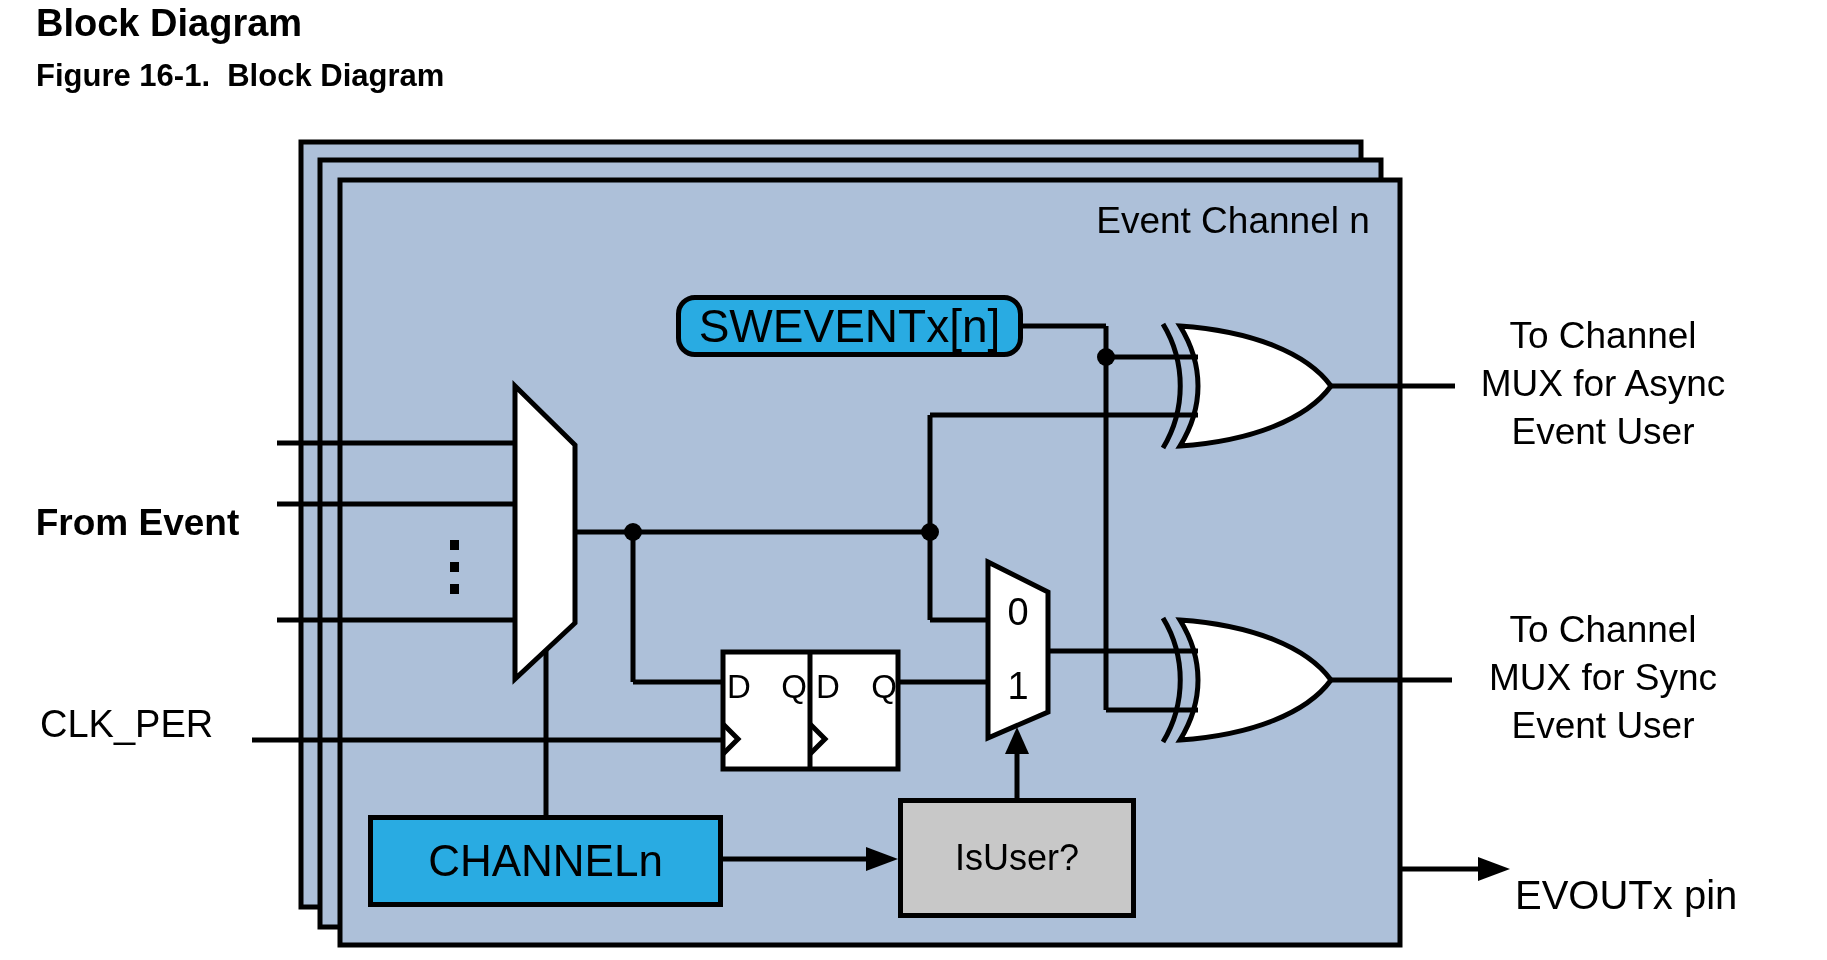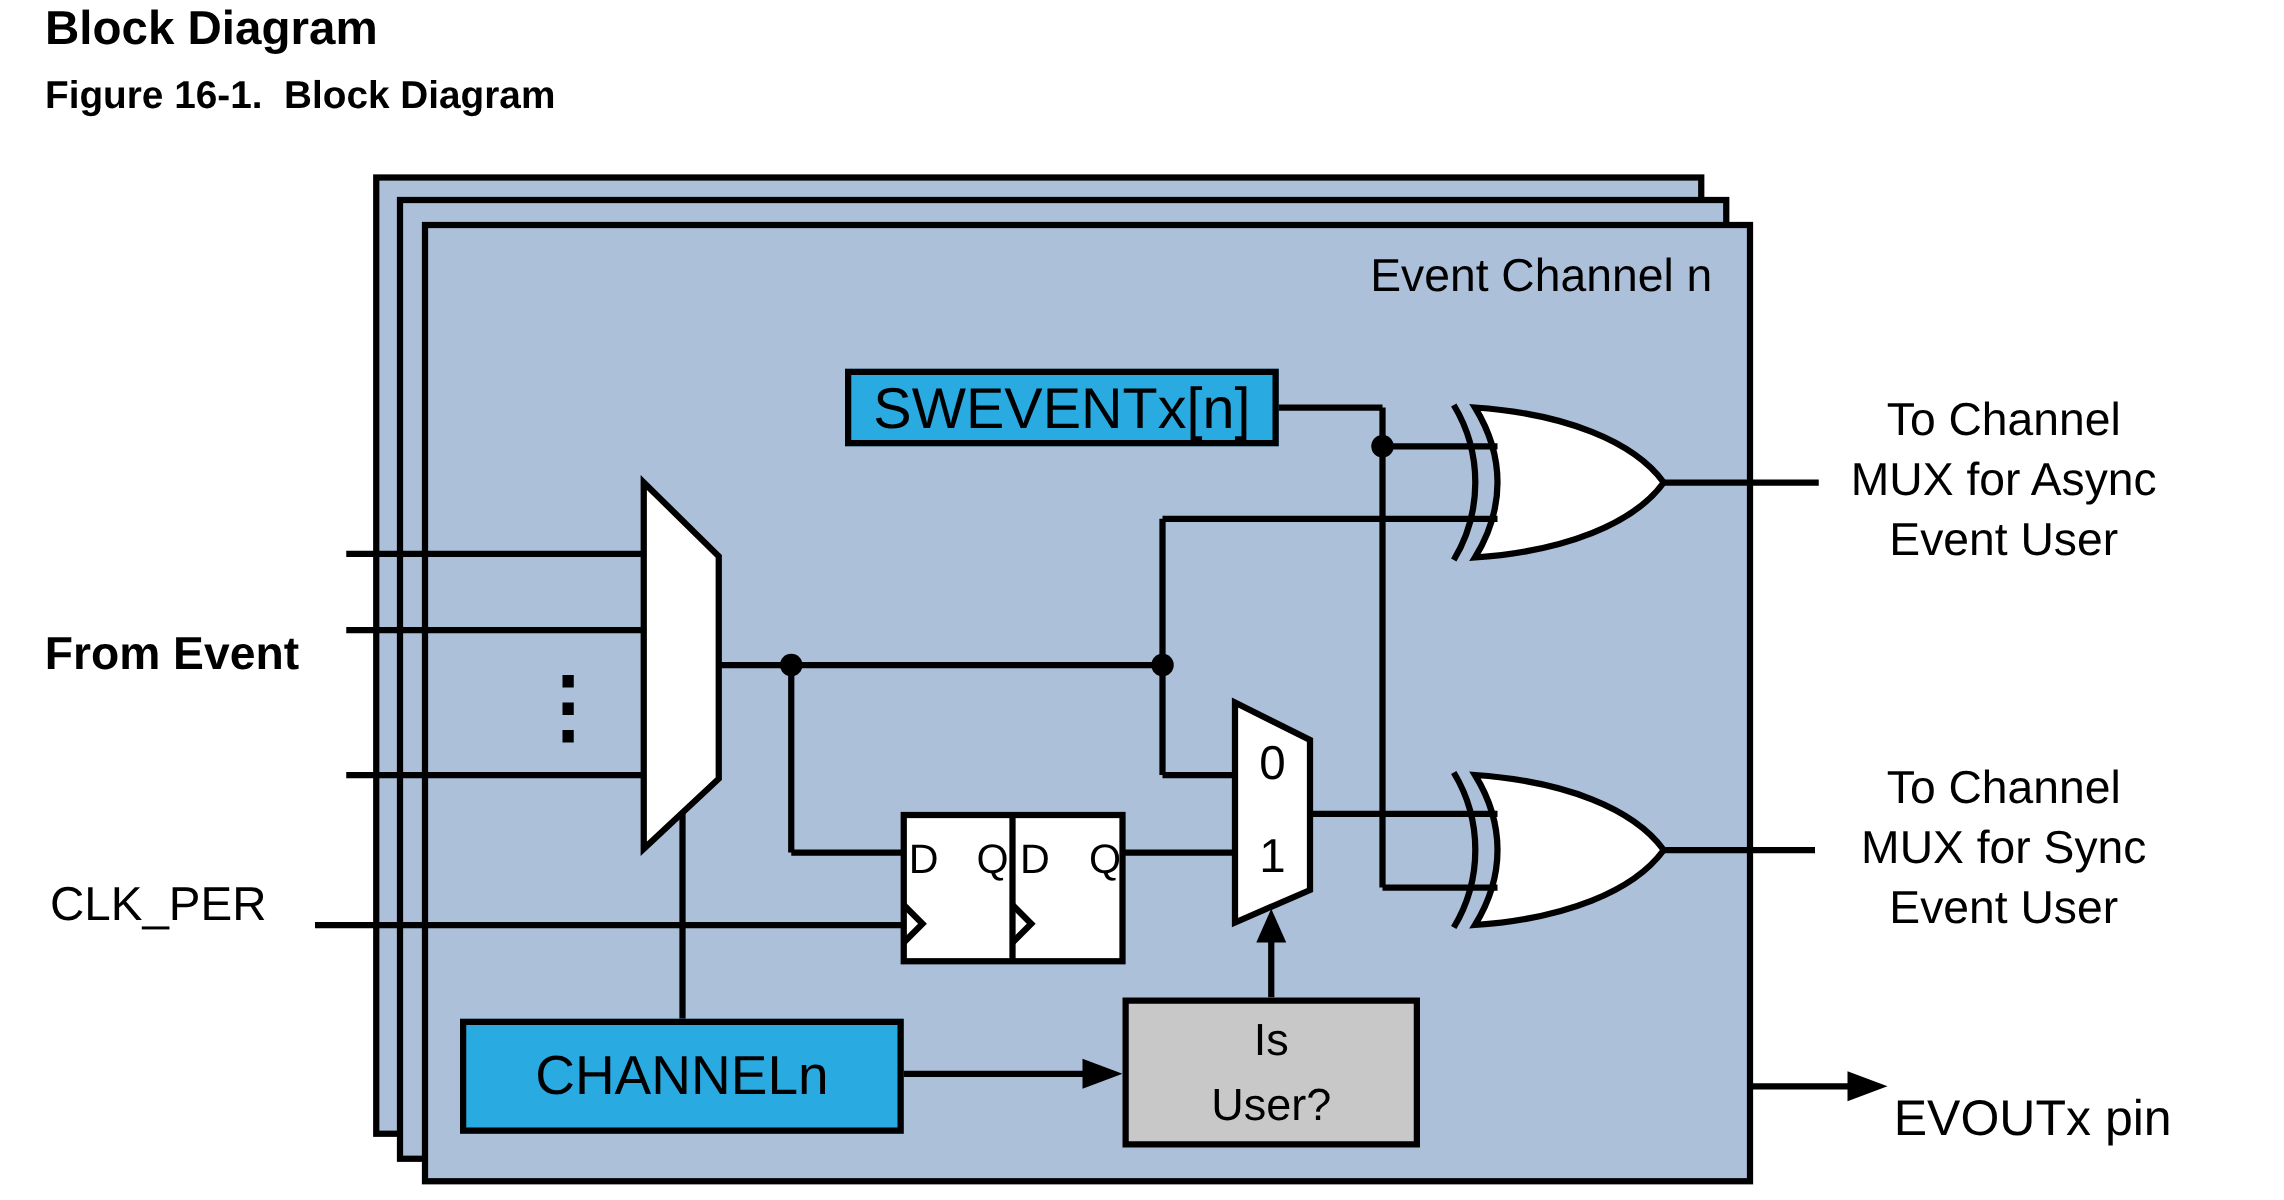--- a/index.html
+++ b/index.html
@@ -5,24 +5,24 @@
   html,body{margin:0;padding:0;background:#ffffff;}
   .canvas{position:relative;width:1827px;height:960px;background:#ffffff;overflow:hidden;
           font-family:"Liberation Sans", sans-serif;color:#000;}
   .abs{position:absolute;text-align:right;}
   svg.layer{position:absolute;left:0;top:0;}
   .page-title{left:36px;top:2px;font-size:38px;font-weight:bold;}
   .fig-caption{left:36px;top:58px;font-size:31px;font-weight:bold;white-space:pre;}
   .chan-label{left:1033px;top:200px;width:400px;text-align:center;font-size:37px;}
   .reg-box{background:#29abe2;border:5px solid #000;box-sizing:border-box;
            display:flex;align-items:center;justify-content:center;}
-  .swevent{left:676px;top:295px;width:347px;height:62px;font-size:46px;}
+  .swevent{left:676px;top:295px;width:347px;height:62px;font-size:46px;border-radius:19px;}
   .channeln{left:368px;top:815px;width:355px;height:92px;font-size:44px;}
   .isasync{left:898px;top:798px;width:238px;height:120px;background:#c8c8c8;border:5px solid #000;
-           box-sizing:border-box;display:flex;flex-direction:column;align-items:center;justify-content:center;
+           box-sizing:border-box;display:flex;flex-direction:row;align-items:center;justify-content:center;
            font-size:36px;line-height:52px;text-align:center;}
   .from-event{left:15px;top:498px;width:245px;text-align:center;font-size:37px;line-height:50px;font-weight:bold;}
   .clk-per{left:40px;top:703px;font-size:38px;}
   .out-label{width:300px;text-align:center;font-size:37px;line-height:48px;}
   .async-out{left:1453px;top:312px;}
   .sync-out{left:1453px;top:606px;}
   .evout{left:1515px;top:845px;font-size:40px;margin-top:28px;}
   .ffpin{font-size:33px;transform:translate(-50%,-50%);}
   .muxnum{font-size:38px;transform:translate(-50%,-50%);}
   .vdots{left:450px;top:540px;display:flex;flex-direction:column;gap:12px;}

